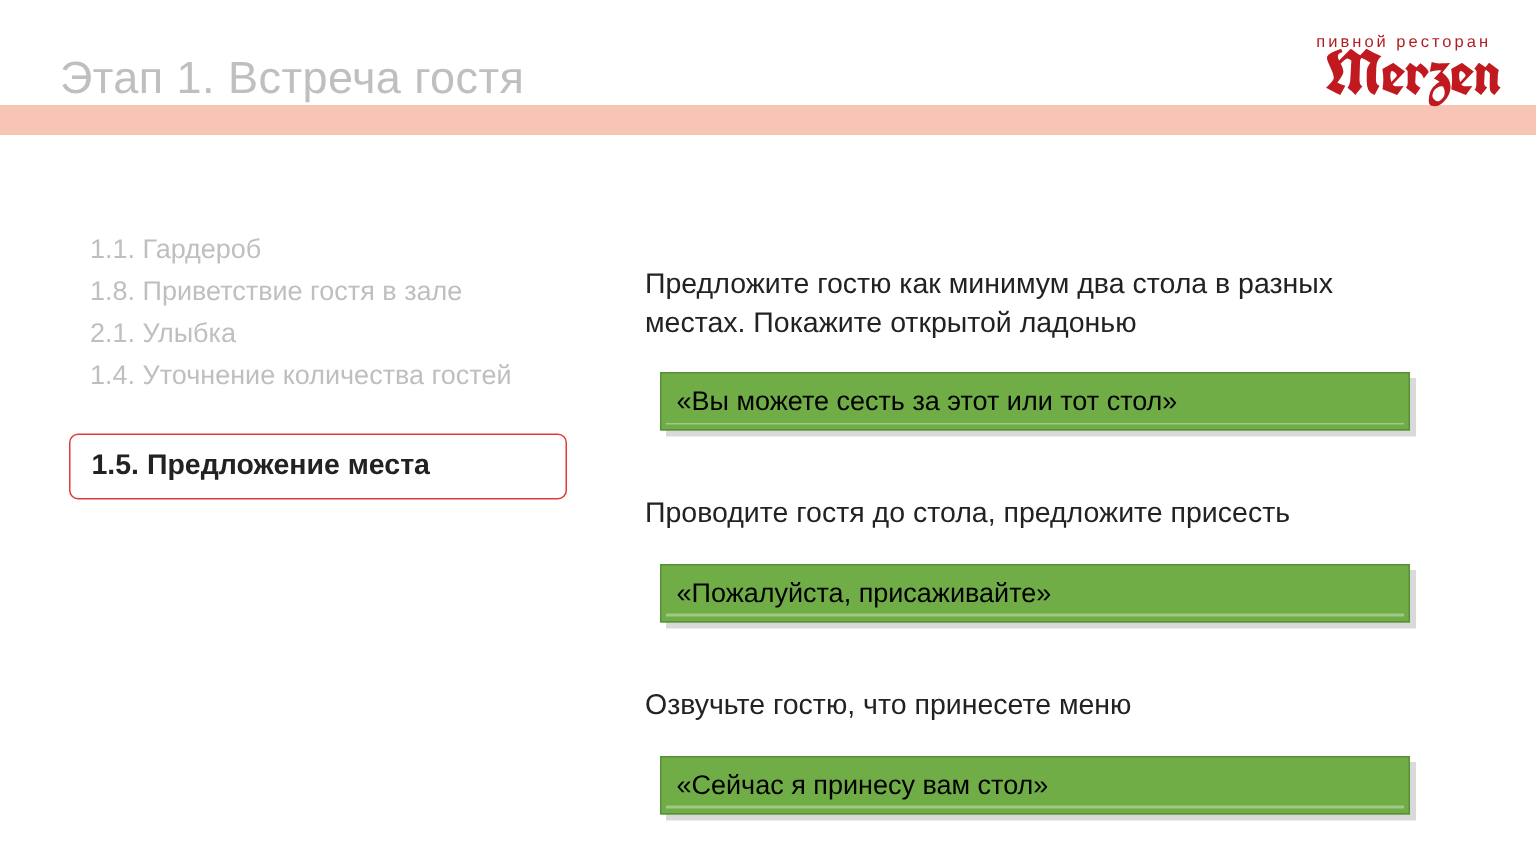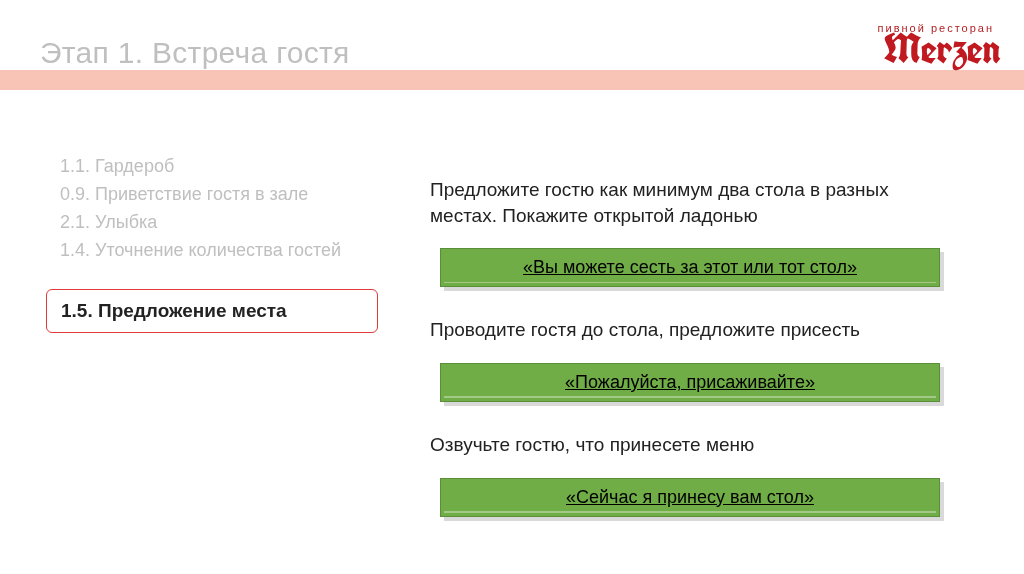--- a/index.html
+++ b/index.html
@@ -84,29 +84,27 @@
     }
     .instruction {
       font-size: 19px;
       color: #222;
       line-height: 1.35;
       margin-bottom: 20px;
       margin-top: 24px;
     }
     .phrase-box {
       background: #70ad47;
-      text-align: center;
       font-size: 18px;
       color: #000;
       padding: 8px 10px;
-      margin: 0 20px 30px 10px;
+      margin: 0 20px 43px 10px;
       border: 0.5px solid #5a8f3a;
       box-shadow: 4px 4px 0 #d9d9d9;
       position: relative;
-      text-decoration: underline;
     }
     .phrase-box::before {
       content: '';
       position: absolute;
       left: 3px; right: 3px;
       bottom: 3px;
       height: 1.5px;
       background: rgba(255,255,255,0.35);
     }
     .group { margin-bottom: 8px; }
@@ -120,21 +118,21 @@
     <span class="logo-sub">пивной ресторан</span>
     <span class="logo-main">Merzen</span>
   </div>
 </div>
 
 <div class="divider"></div>
 
 <div class="content">
   <div class="left">
     <div class="toc-item">1.1. Гардероб</div>
-    <div class="toc-item">0.9. Приветствие гостя в зале</div>
+    <div class="toc-item">1.8. Приветствие гостя в зале</div>
     <div class="toc-item">2.1. Улыбка</div>
     <div class="toc-item">1.4. Уточнение количества гостей</div>
     <div class="active-box">
       <div class="active-text">1.5. Предложение места</div>
     </div>
   </div>
 
   <div class="right">
     <div class="group">
       <div class="instruction">Предложите гостю как минимум два стола в разных местах. Покажите открытой ладонью</div>

